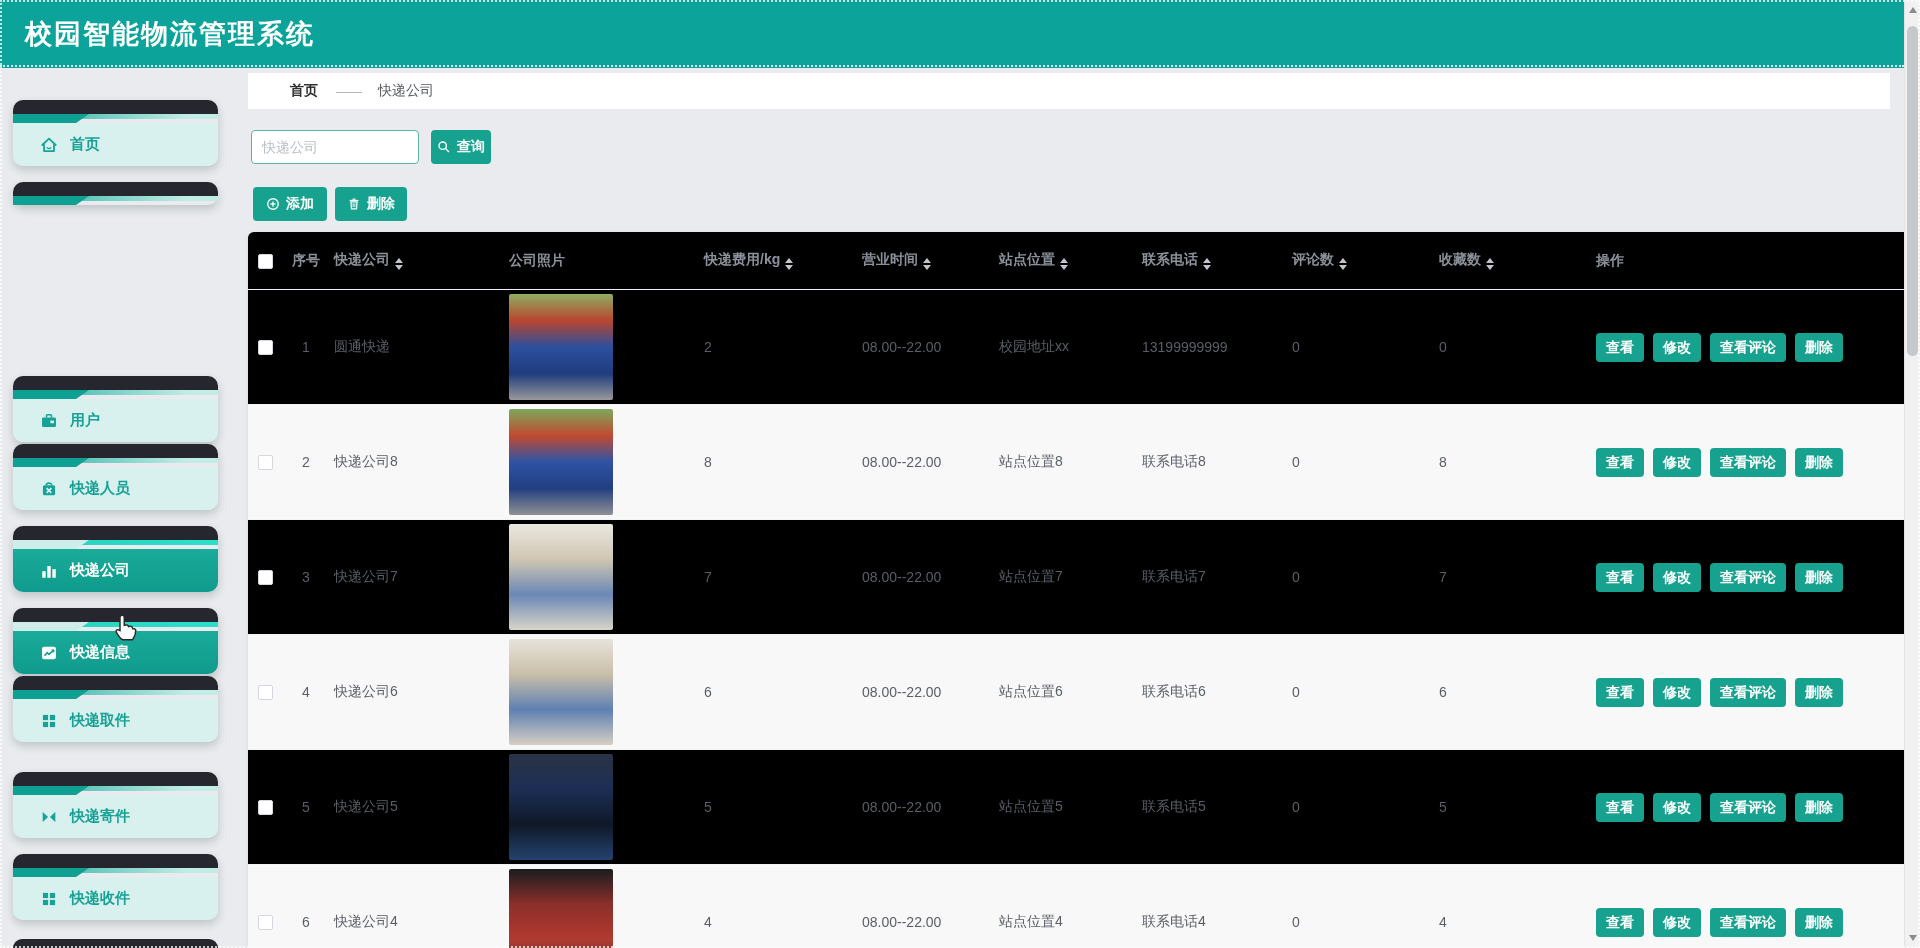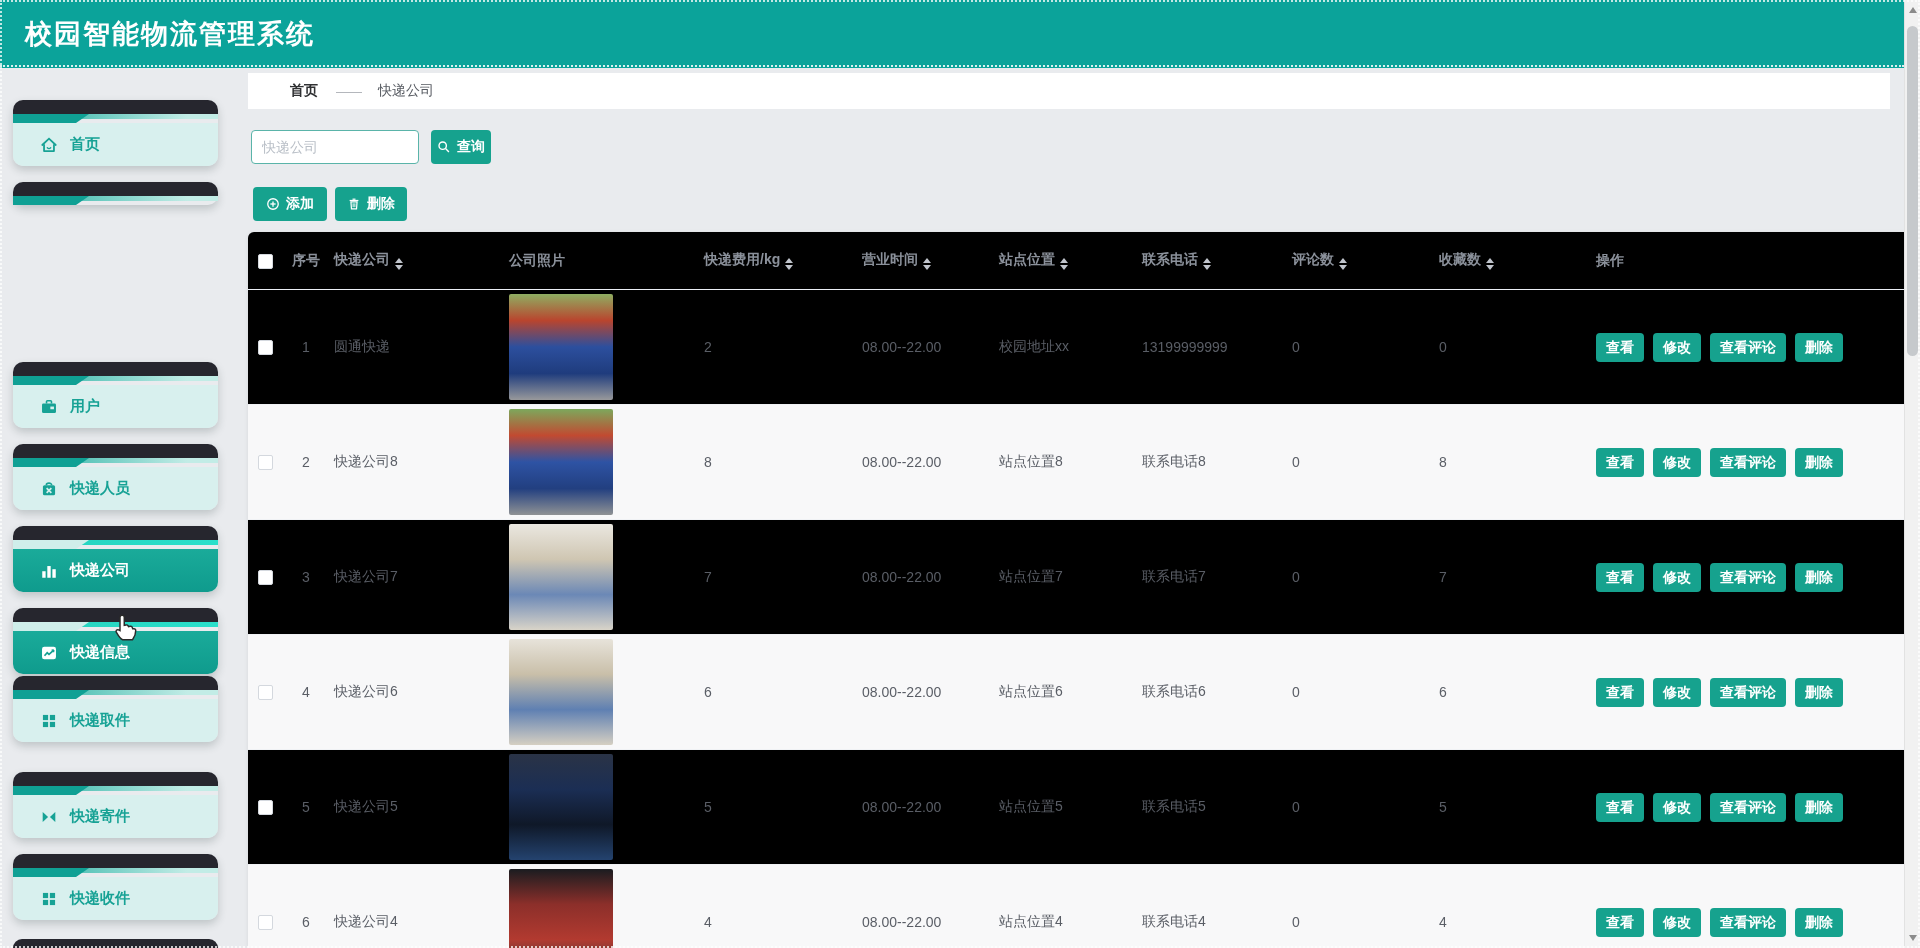--- a/index.html
+++ b/index.html
@@ -182,21 +182,21 @@
         <span>首页</span>
       </div>
     </div>
     <div class="scard inactive has-sub" style="top: 182px;">
       <div class="scard-top"></div>
       <div class="scard-stripe">
         <div class="stripe-line"></div>
         <div class="stripe-left"></div>
       </div>
     </div>
-    <div class="scard inactive" style="top: 362px;">
+    <div class="scard inactive" style="top: 376px;">
       <div class="scard-top"></div>
       <div class="scard-stripe">
         <div class="stripe-line"></div>
         <div class="stripe-left"></div>
       </div>
       <div class="scard-body">
         <span class="sicon">
           <svg viewBox="0 0 16 16">
             <rect x="1.8" y="4.8" width="12.4" height="8.6" rx="1.2" fill="currentColor"></rect>
             <path d="M5.8 4.8 V3.2 a.8.8 0 0 1 .8-.8 h2.8 a.8.8 0 0 1 .8.8 V4.8" fill="none" stroke="currentColor" stroke-width="1.4"></path>

